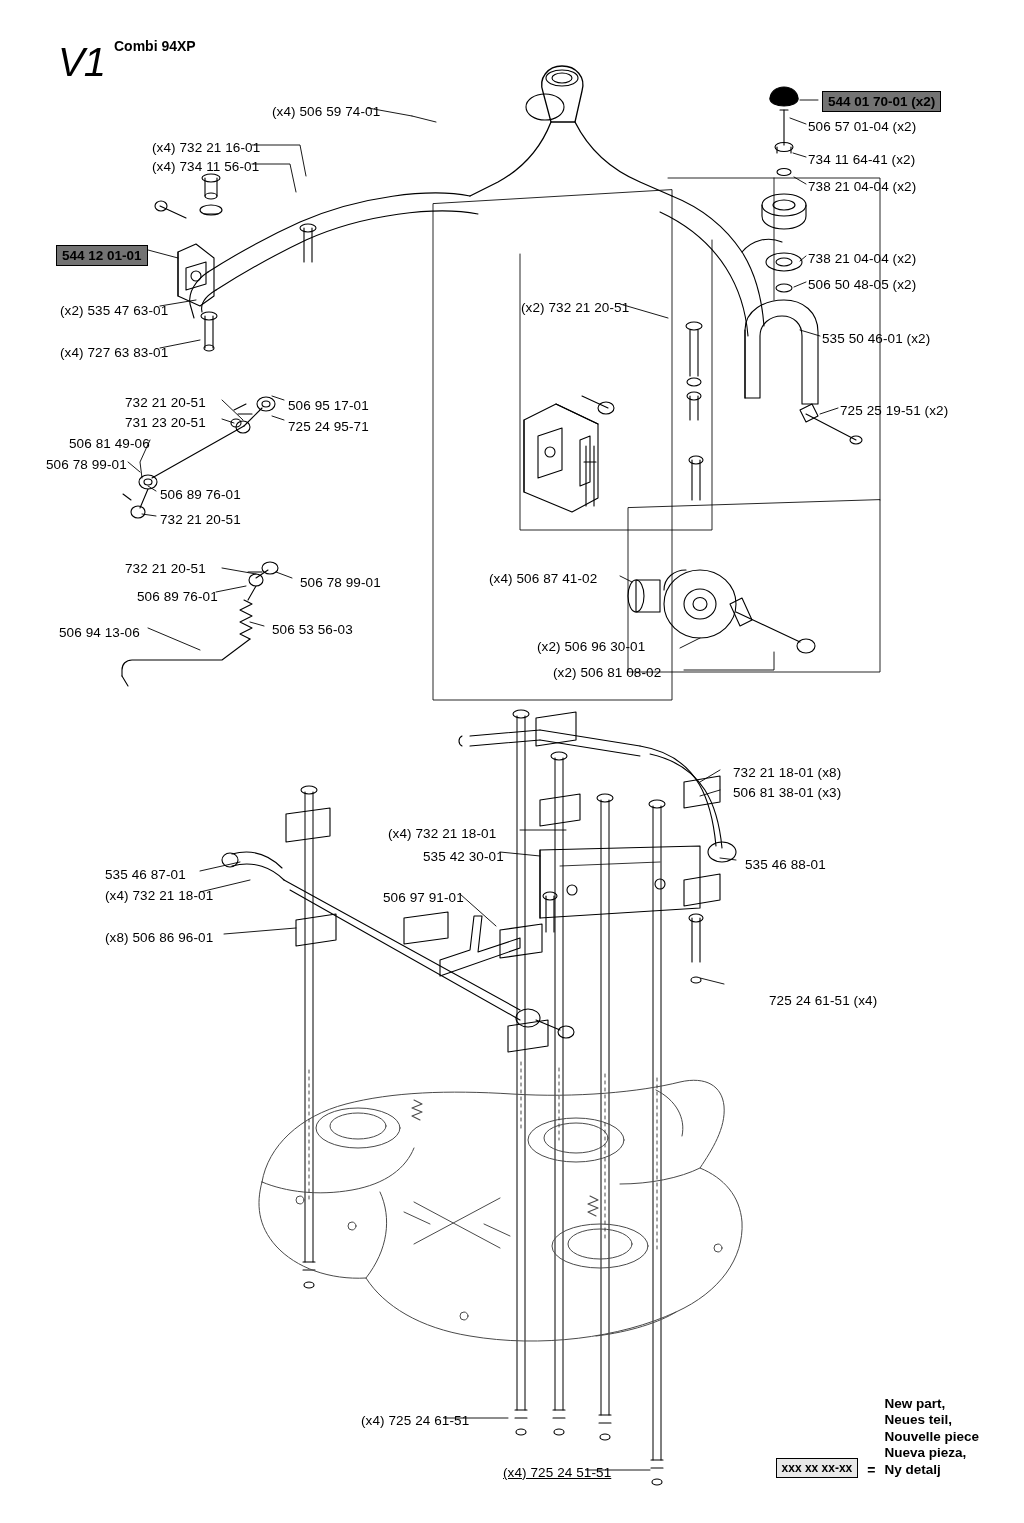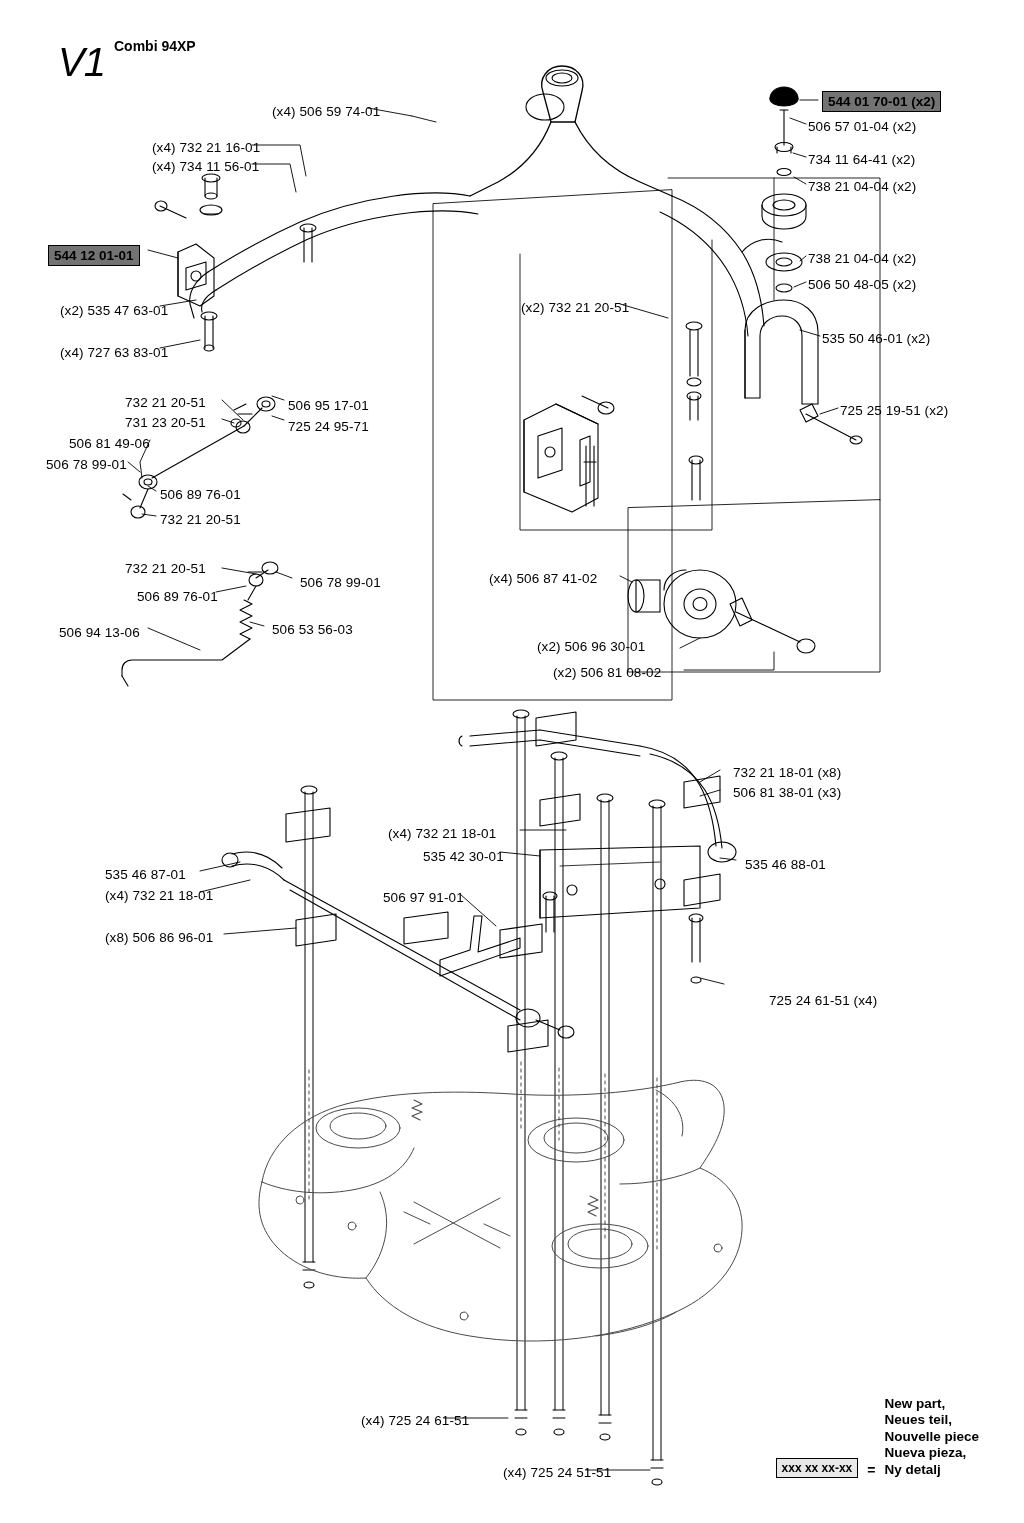--- a/index.html
+++ b/index.html
@@ -353,21 +353,21 @@
         <path d="M559,1068 L559,1140"></path>
         <path d="M605,1074 L605,1240"></path>
         <path d="M657,1078 L657,1250"></path>
       </g>
 
       <path d="M414,1100 L422,1104 L412,1108 L422,1112 L412,1116 L420,1120" stroke="#4a4a4a"></path>
       <path d="M590,1196 L598,1200 L588,1204 L598,1208 L588,1212 L596,1216" stroke="#4a4a4a"></path>
     </g>
   </svg>
 
-  <div class="boxed" style="left:48px; top:245px;">544 12 01-01</div>
+  <div class="boxed" style="left:56px; top:245px;">544 12 01-01</div>
   <div class="boxed" style="left:822px; top:91px;">544 01 70-01 (x2)</div>
 
   <div class="lbl" style="left:272px; top:104px;">(x4) 506 59 74-01</div>
   <div class="lbl" style="left:152px; top:140px;">(x4) 732 21 16-01</div>
   <div class="lbl" style="left:152px; top:159px;">(x4) 734 11 56-01</div>
   <div class="lbl" style="left:60px; top:303px;text-align:right;">(x2) 535 47 63-01</div>
   <div class="lbl" style="left:60px; top:345px;">(x4) 727 63 83-01</div>
   <div class="lbl" style="left:808px; top:119px;">506 57 01-04 (x2)</div>
   <div class="lbl" style="left:808px; top:152px;">734 11 64-41 (x2)</div>
   <div class="lbl" style="left:808px; top:179px;">738 21 04-04 (x2)</div>
@@ -396,21 +396,21 @@
   <div class="lbl" style="left:733px; top:785px;">506 81 38-01 (x3)</div>
   <div class="lbl" style="left:388px; top:826px;">(x4) 732 21 18-01</div>
   <div class="lbl" style="left:423px; top:849px;">535 42 30-01</div>
   <div class="lbl" style="left:745px; top:857px;">535 46 88-01</div>
   <div class="lbl" style="left:105px; top:867px;">535 46 87-01</div>
   <div class="lbl" style="left:105px; top:888px;">(x4) 732 21 18-01</div>
   <div class="lbl" style="left:383px; top:890px;">506 97 91-01</div>
   <div class="lbl" style="left:105px; top:930px;">(x8) 506 86 96-01</div>
   <div class="lbl" style="left:769px; top:979px;margin-top:14px;">725 24 61-51 (x4)</div>
   <div class="lbl" style="left:361px; top:1413px;">(x4) 725 24 61-51</div>
-  <div class="lbl" style="left:503px; top:1465px;">(x4) 725 24 51-51</div>
+  <div class="lbl" style="left:503px; top:1465px;text-decoration:underline;">(x4) 725 24 51-51</div>
 
   <div class="legend-flex">
     <div class="legend-box">xxx xx xx-xx</div>
     <div class="legend-eq">=</div>
     <div class="legend-text">
       <div>New part,</div>
       <div>Neues teil,</div>
       <div>Nouvelle piece</div>
       <div>Nueva pieza,</div>
       <div>Ny detalj</div>

